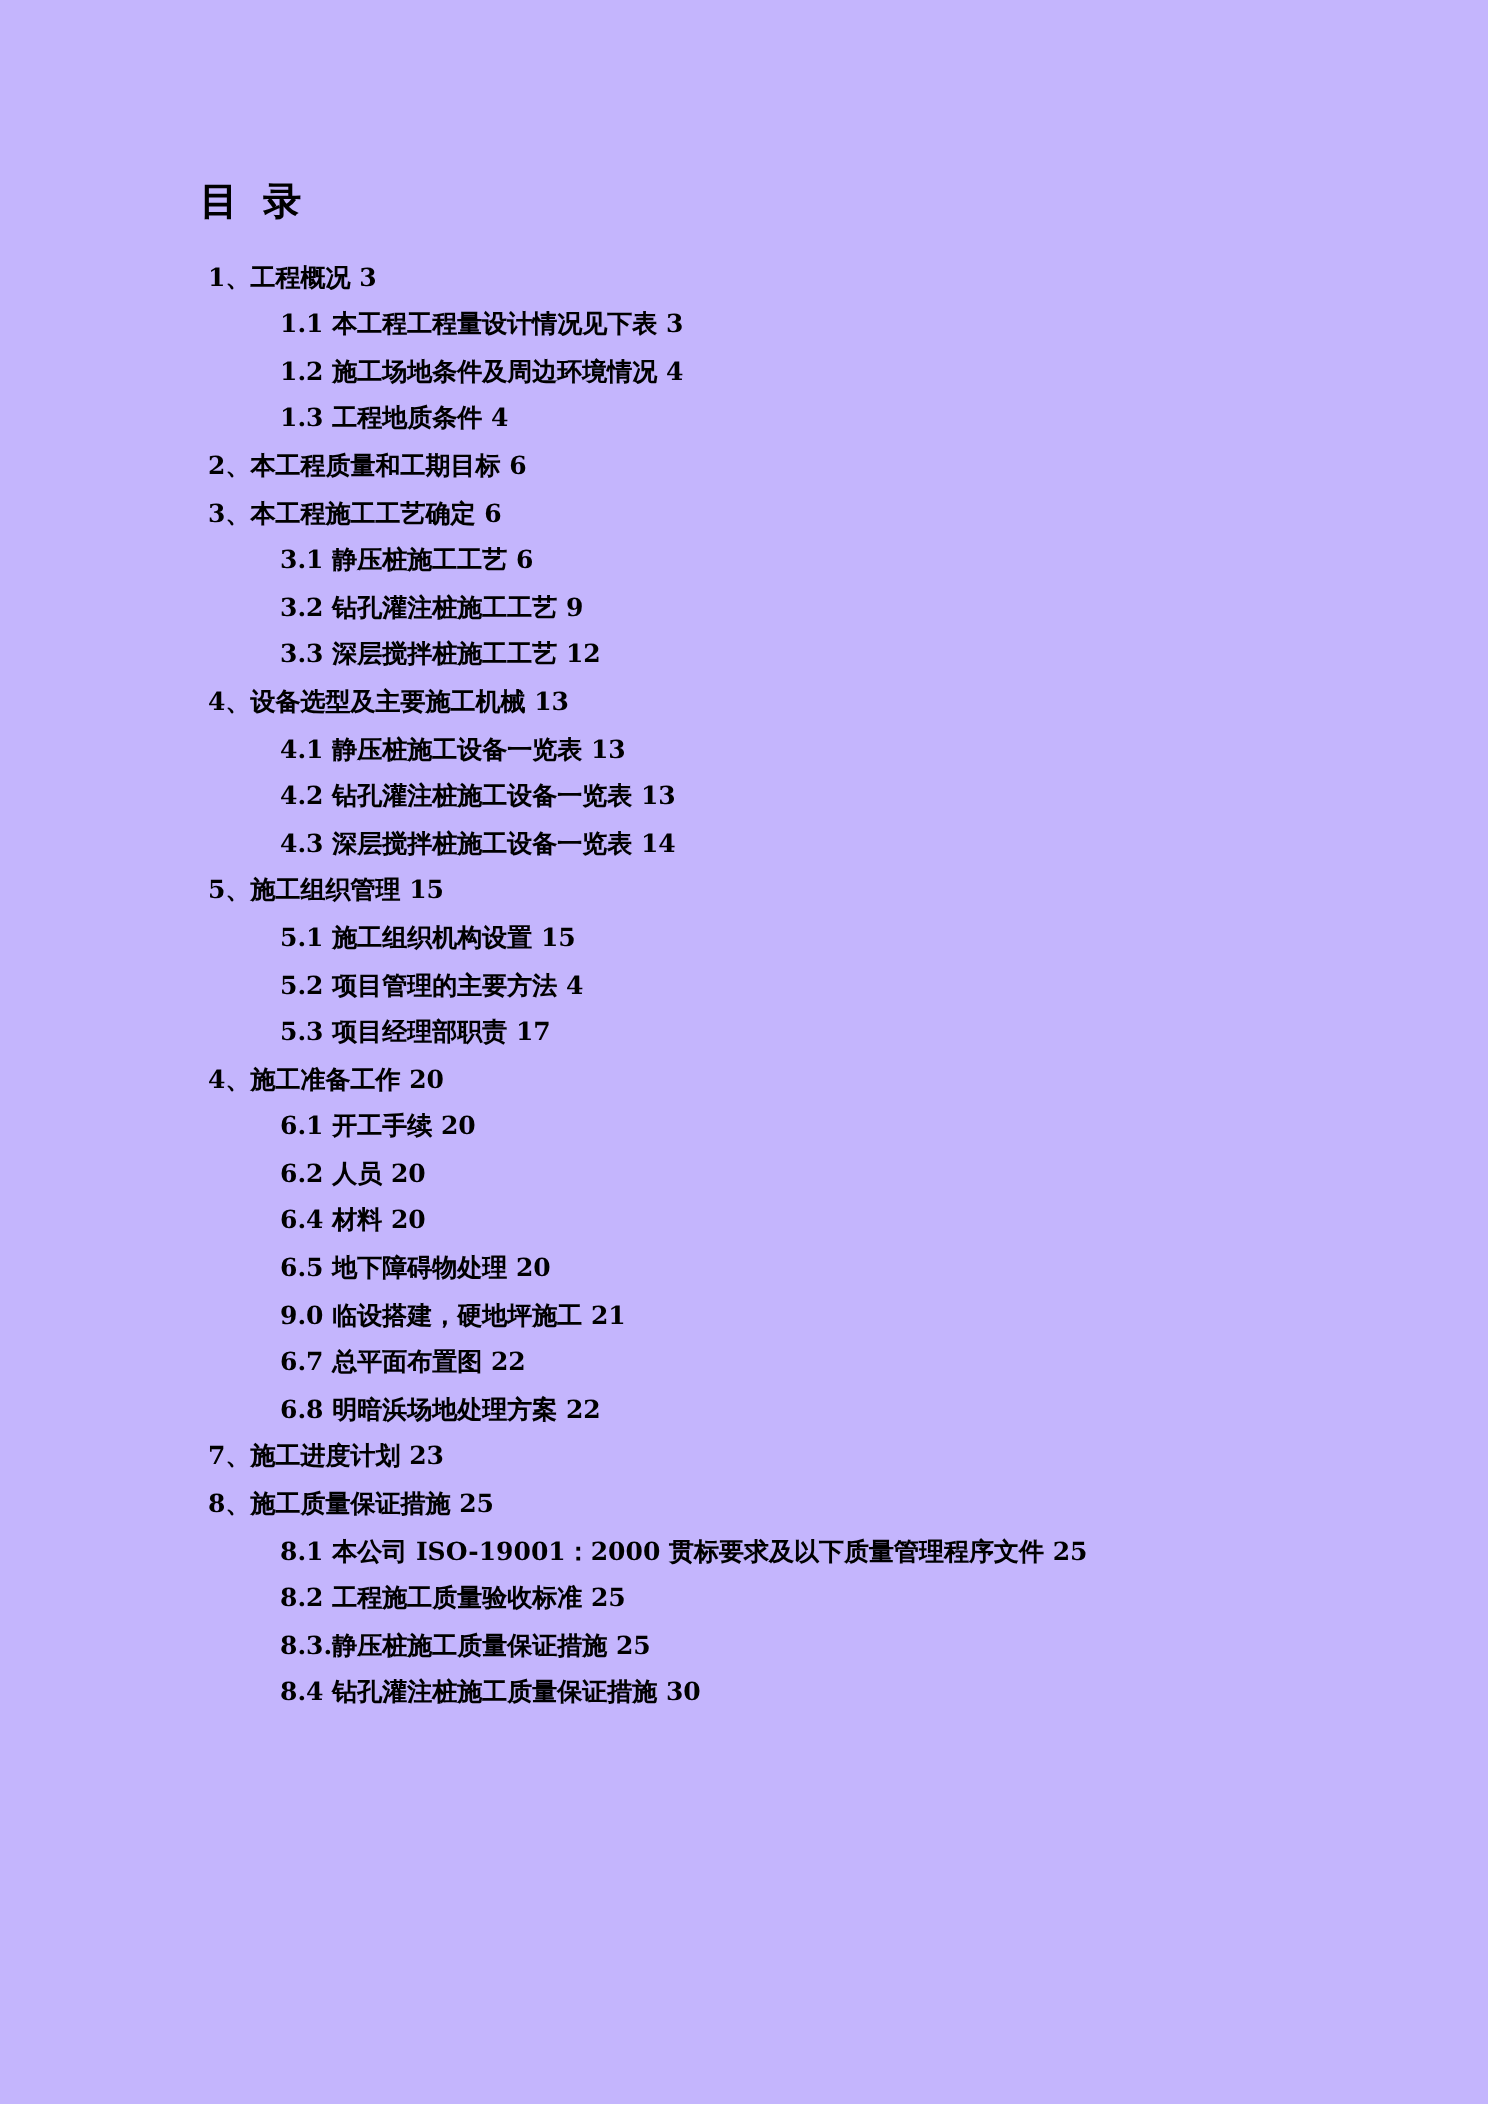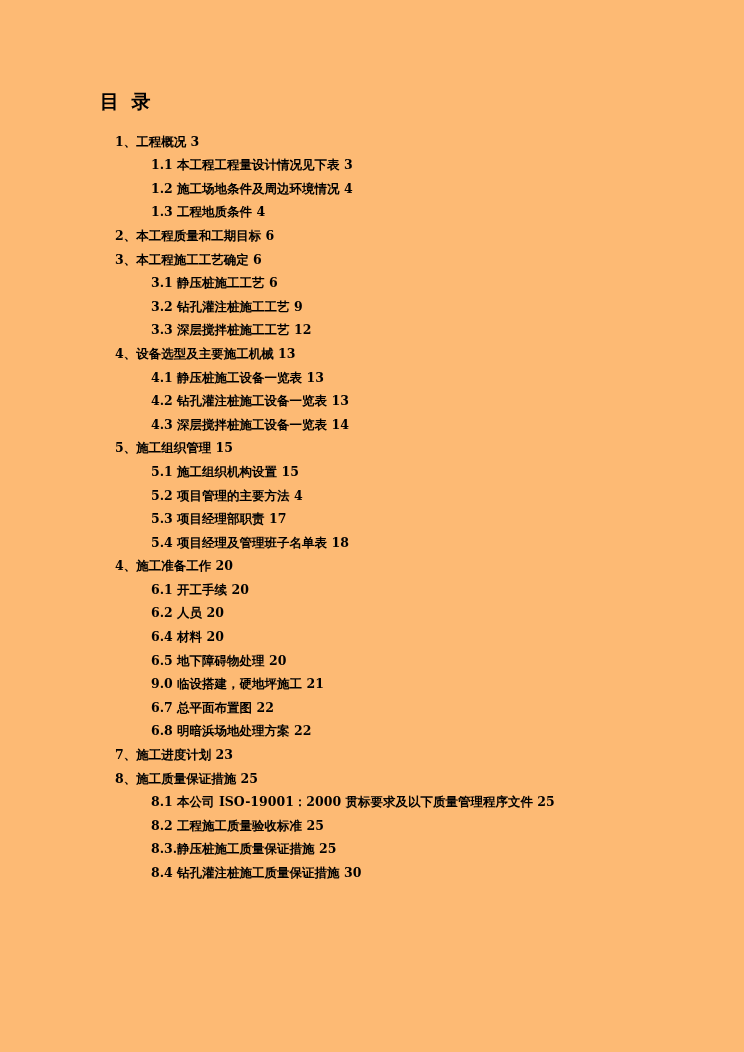--- a/index.html
+++ b/index.html
@@ -11,35 +11,35 @@
     width: 744px;
     height: 1052px;
     font-family: "DejaVu Sans", "Liberation Sans", sans-serif;
     color: #000000;
     overflow: hidden;
   }
   .page {
     position: relative;
     width: 744px;
     height: 1052px;
-    background: #fdba74;
+    background: #c4b5fd;
     box-sizing: border-box;
     padding: 88px 60px 40px 100px;
   }
   .toc-title {
     font-family: "DejaVu Serif", "Liberation Serif", serif;
     font-weight: bold;
     font-size: 19px;
     letter-spacing: 3px;
     margin: 0 0 12px 0;
     line-height: 1.4;
   }
   .toc-list {
     list-style: none;
-    margin: 15px;
+    margin: 4px;
     padding: 0;
   }
   .toc-entry {
     font-family: "DejaVu Serif", "Liberation Serif", serif;
     font-weight: bold;
     font-size: 12.5px;
     line-height: 23.6px;
     white-space: nowrap;
   }
   .lvl-1 { padding-left: 0px; }
@@ -66,21 +66,20 @@
       <li class="toc-entry lvl-2"><span class="label">3.2 钻孔灌注桩施工工艺</span> <span class="page-no">9</span></li>
       <li class="toc-entry lvl-2"><span class="label">3.3 深层搅拌桩施工工艺</span> <span class="page-no">12</span></li>
       <li class="toc-entry lvl-1"><span class="label">4、设备选型及主要施工机械</span> <span class="page-no">13</span></li>
       <li class="toc-entry lvl-2"><span class="label">4.1 静压桩施工设备一览表</span> <span class="page-no">13</span></li>
       <li class="toc-entry lvl-2"><span class="label">4.2 钻孔灌注桩施工设备一览表</span> <span class="page-no">13</span></li>
       <li class="toc-entry lvl-2"><span class="label">4.3 深层搅拌桩施工设备一览表</span> <span class="page-no">14</span></li>
       <li class="toc-entry lvl-1"><span class="label">5、施工组织管理</span> <span class="page-no">15</span></li>
       <li class="toc-entry lvl-2"><span class="label">5.1 施工组织机构设置</span> <span class="page-no">15</span></li>
       <li class="toc-entry lvl-2"><span class="label">5.2 项目管理的主要方法</span> <span class="page-no">4</span></li>
       <li class="toc-entry lvl-2"><span class="label">5.3 项目经理部职责</span> <span class="page-no">17</span></li>
-      <li class="toc-entry lvl-2"><span class="label">5.4 项目经理及管理班子名单表</span> <span class="page-no">18</span></li>
       <li class="toc-entry lvl-1"><span class="label">4、施工准备工作</span> <span class="page-no">20</span></li>
       <li class="toc-entry lvl-2"><span class="label">6.1 开工手续</span> <span class="page-no">20</span></li>
       <li class="toc-entry lvl-2"><span class="label">6.2 人员</span> <span class="page-no">20</span></li>
       <li class="toc-entry lvl-2"><span class="label">6.4 材料</span> <span class="page-no">20</span></li>
       <li class="toc-entry lvl-2"><span class="label">6.5 地下障碍物处理</span> <span class="page-no">20</span></li>
       <li class="toc-entry lvl-2"><span class="label">9.0 临设搭建，硬地坪施工</span> <span class="page-no">21</span></li>
       <li class="toc-entry lvl-2"><span class="label">6.7 总平面布置图</span> <span class="page-no">22</span></li>
       <li class="toc-entry lvl-2"><span class="label">6.8 明暗浜场地处理方案</span> <span class="page-no">22</span></li>
       <li class="toc-entry lvl-1"><span class="label">7、施工进度计划</span> <span class="page-no">23</span></li>
       <li class="toc-entry lvl-1"><span class="label">8、施工质量保证措施</span> <span class="page-no">25</span></li>

